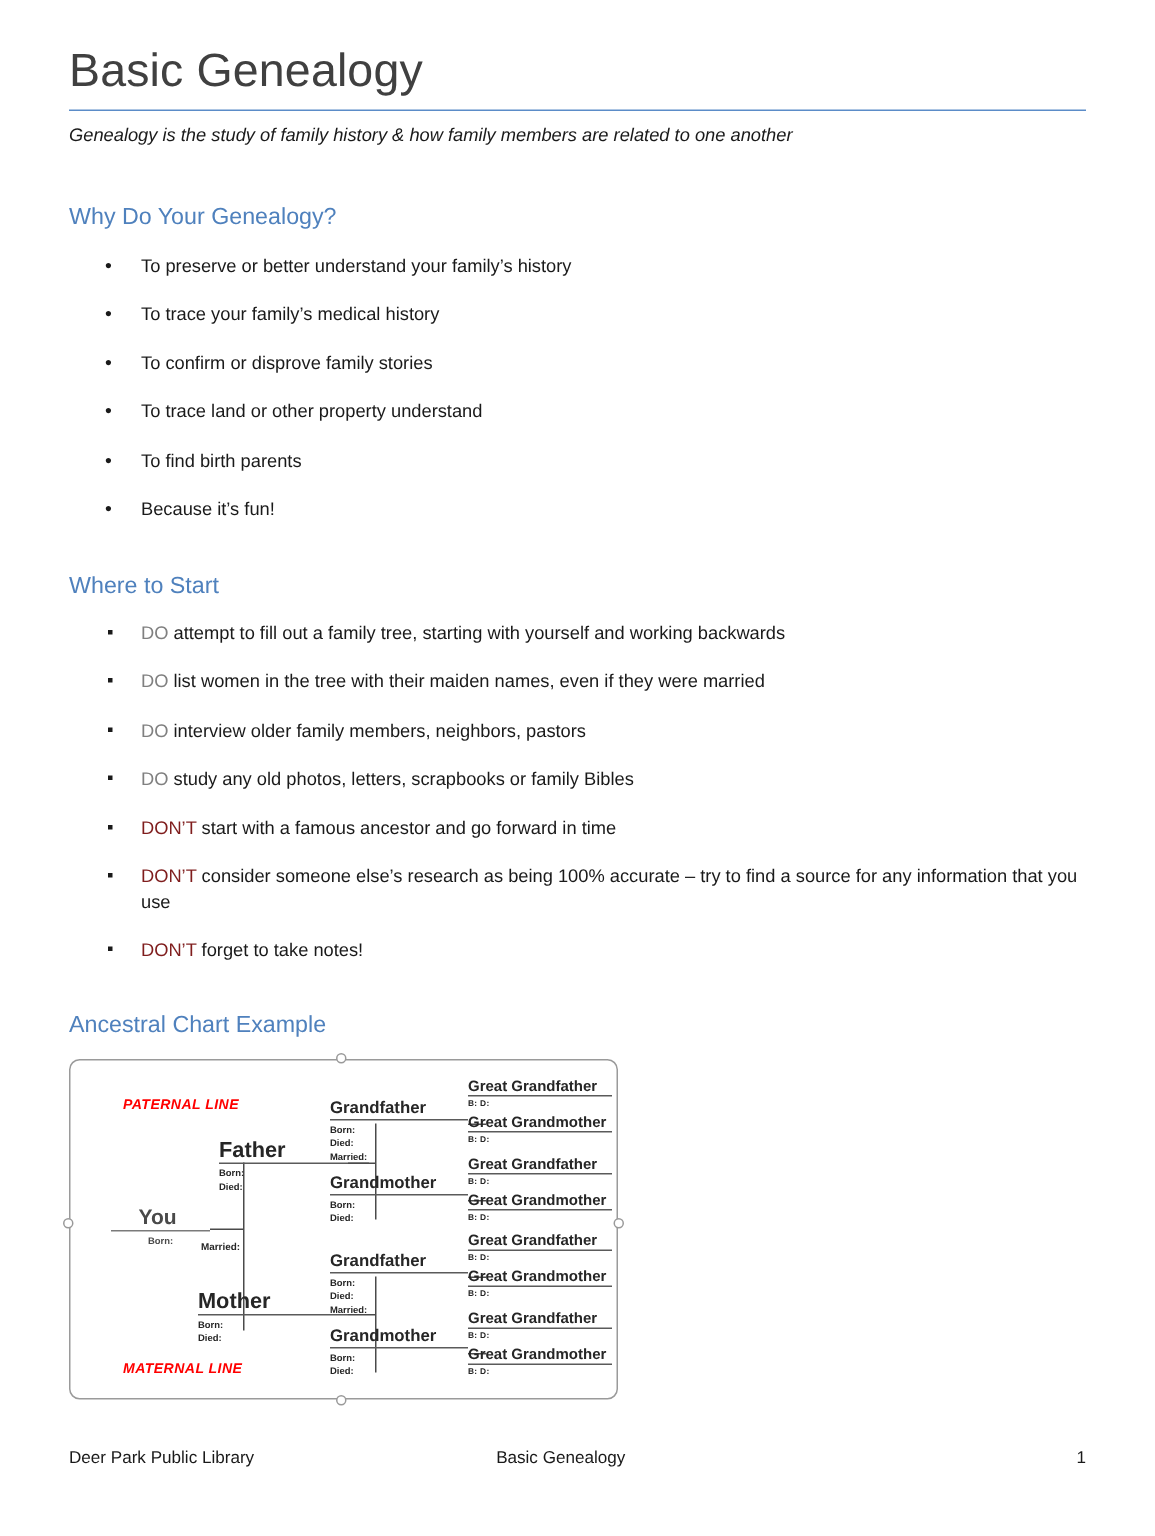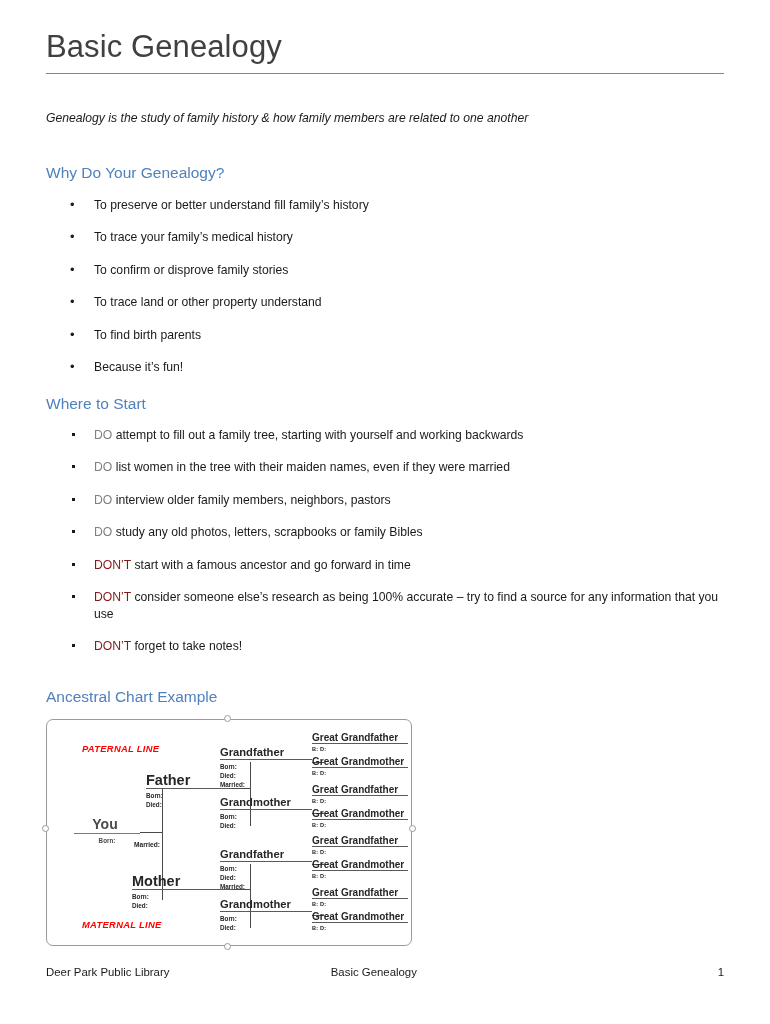--- a/index.html
+++ b/index.html
@@ -36,34 +36,34 @@
   }
   .title-rule {
     height: 0;
     border-top: 1.5px solid #5B8CC8;
     margin: 0 0 0 0;
   }
   .subtitle {
     font-style: italic;
     font-size: 12.2px;
     color: #1a1a1a;
-    margin: 36px 0 0 0;
+    margin: 8px 0 0 0;
     line-height: 1.4;
   }
 
   
   .sec-heading {
     color: #4F81BD;
     font-size: 15.5px;
     font-weight: 400;
     margin: 0;
     line-height: 1.3;
   }
   .sec-1 { margin-top: 36px; }
-  .sec-2 { margin-top: 18px; }
+  .sec-2 { margin-top: 33px; }
   .sec-3 { margin-top: 32px; }
 
   
   ul.bullets {
     list-style: none;
     margin: 0;
     padding: 0;
   }
   ul.bullets > li {
     position: relative;
@@ -216,21 +216,21 @@
 <body>
 
 <div class="page">
 
   <h1 class="doc-title">Basic Genealogy</h1>
   <div class="title-rule"></div>
   <p class="subtitle">Genealogy is the study of family history &amp; how family members are related to one another</p>
 
   <h2 class="sec-heading sec-1">Why Do Your Genealogy?</h2>
   <ul class="bullets round">
-    <li>To preserve or better understand fill family’s history</li>
+    <li>To preserve or better understand your family’s history</li>
     <li>To trace your family’s medical history</li>
     <li>To confirm or disprove family stories</li>
     <li>To trace land or other property understand</li>
     <li>To find birth parents</li>
     <li>Because it’s fun!</li>
   </ul>
 
   <h2 class="sec-heading sec-2">Where to Start</h2>
   <ul class="bullets square">
     <li><span class="do-tag">DO</span><span> attempt to fill out a family tree, starting with yourself and working backwards</span></li>

